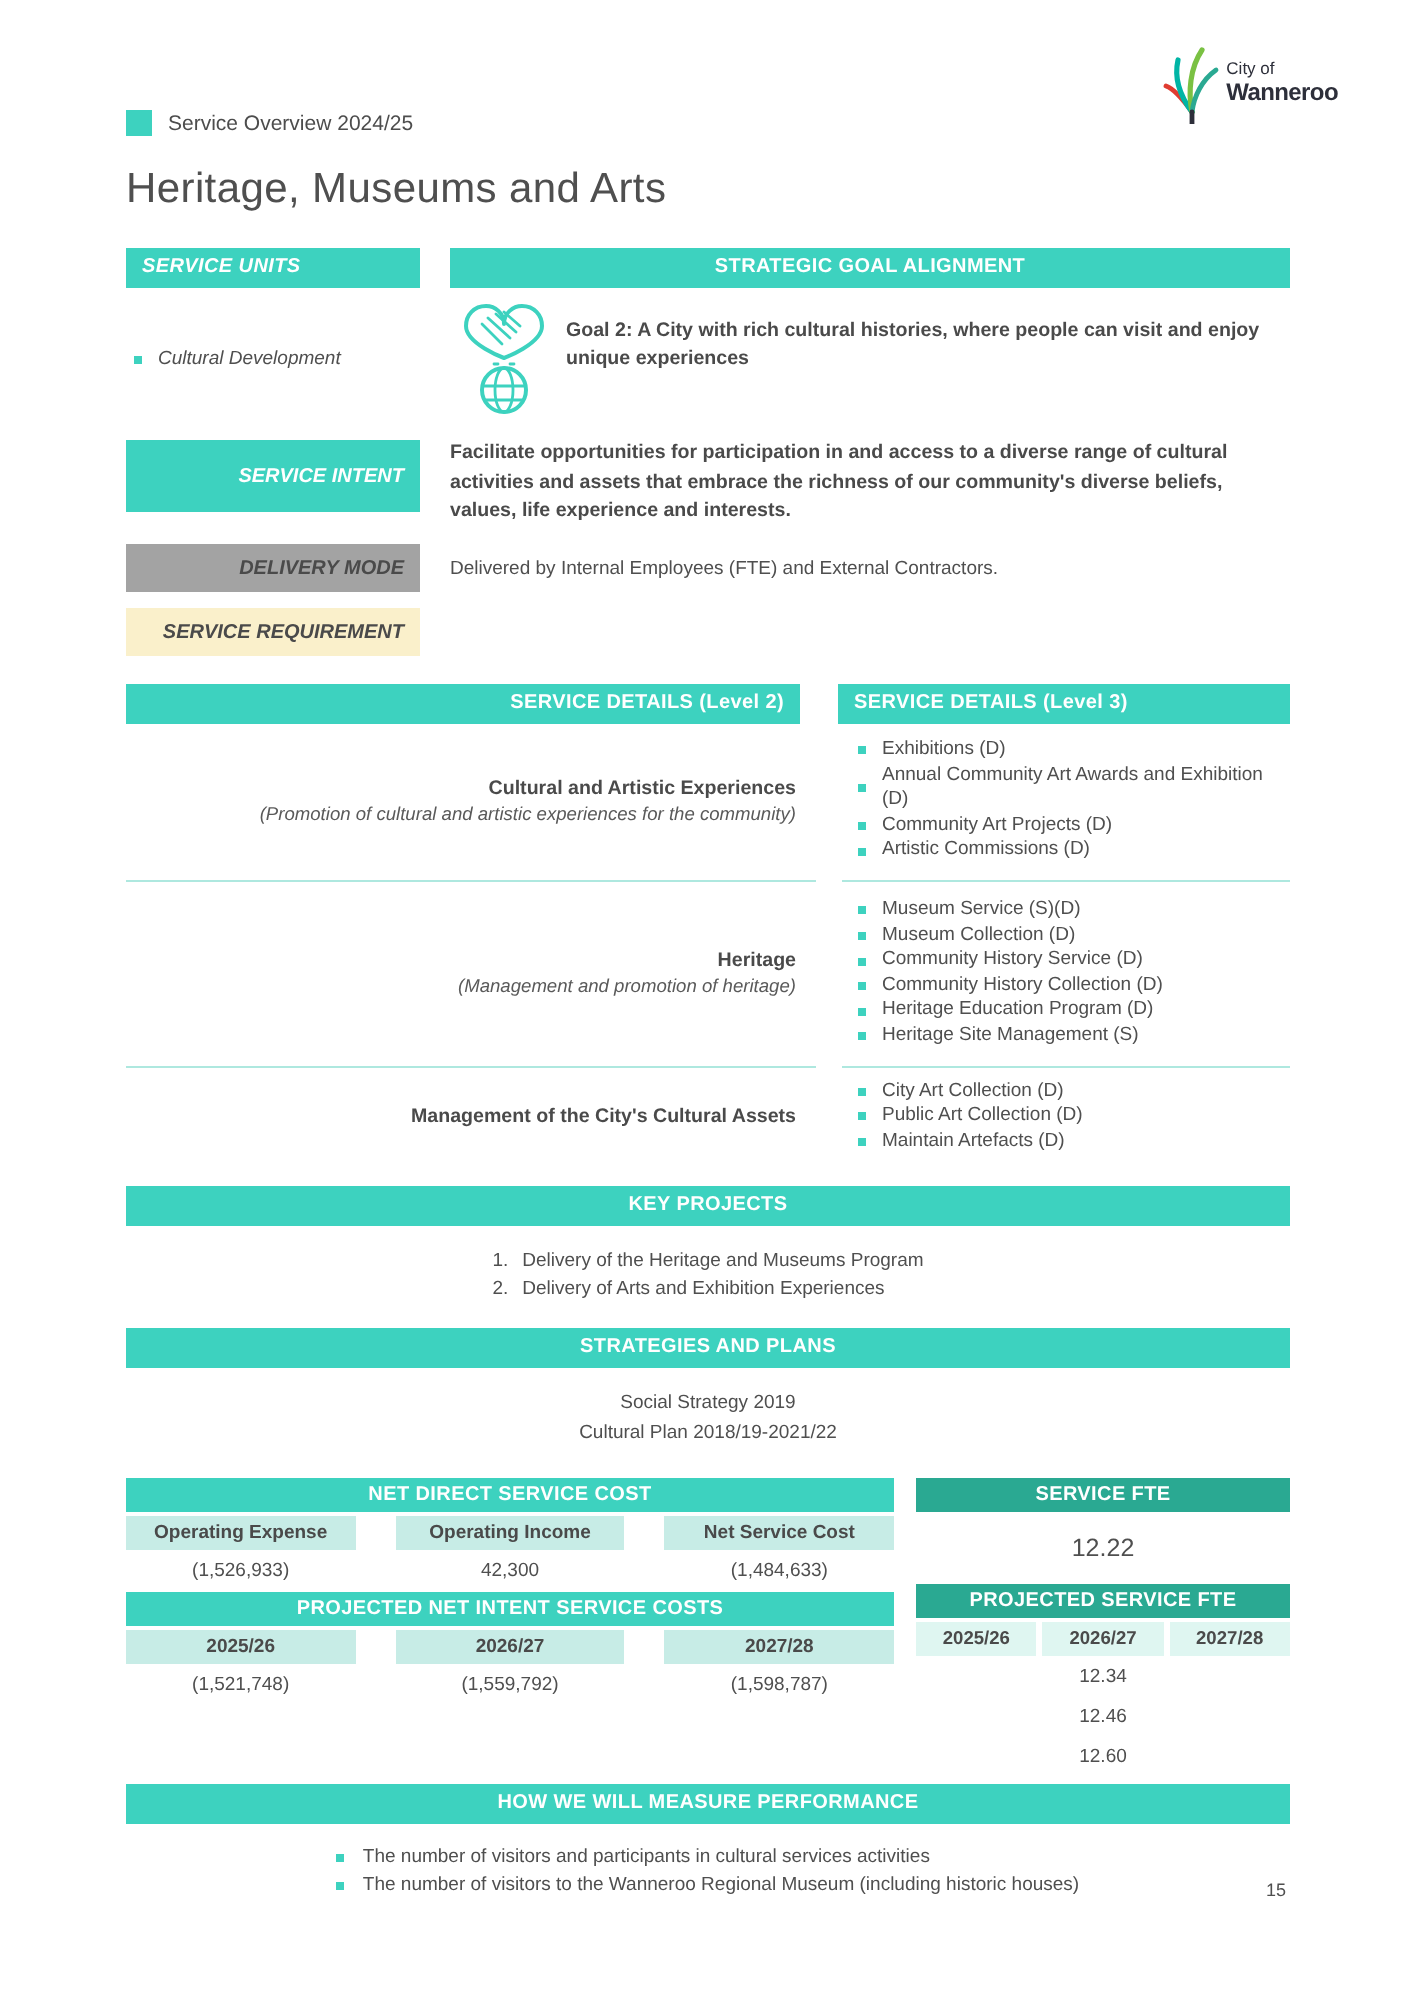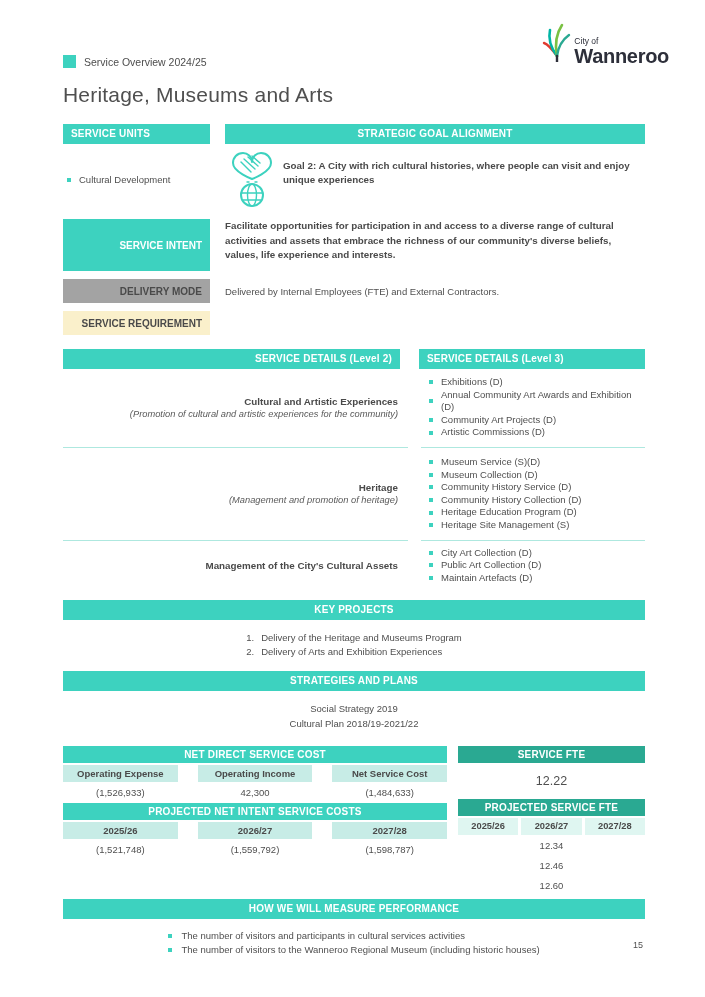--- a/index.html
+++ b/index.html
@@ -1,55 +1,55 @@
 <!DOCTYPE html>
 <html><head>
 <meta charset="utf-8">
 <style>
   html,body{margin:0;padding:0;background:#ffffff;}
   body{width:705px;height:997px;position:relative;font-family:"Liberation Sans",sans-serif;color:#4f4f4f;}
   .page{position:absolute;inset:0;overflow:hidden;}
 
   
-  .logo{position:absolute;top:22px;right:36px;display:flex;align-items:flex-end;}
+  .logo{position:absolute;top:22px;right:36px;display:flex;align-items:flex-start;}
   .logo-text{margin-left:2px;line-height:1;}
   .logo-cityof{font-size:8.5px;color:#2d2f3a;display:block;margin-top:8px;}
-  .logo-name{font-size:20px;font-weight:bold;color:#2d2f3a;letter-spacing:-0.3px;display:block;margin-top:1px;}
+  .logo-name{font-size:12px;font-weight:bold;color:#2d2f3a;letter-spacing:-0.3px;display:block;margin-top:1px;}
 
   .content{position:absolute;left:63px;top:0;width:582px;}
 
   .eyebrow{margin-top:55px;display:flex;align-items:center;gap:8px;}
   .eyebrow-square{width:13px;height:13px;background:#3dd2bf;}
   .eyebrow-text{font-size:10.5px;color:#4d4d4d;}
 
   .page-title{margin-top:15px;font-size:21px;font-weight:400;color:#4f4f4f;letter-spacing:0.2px;}
 
   
   .bar{background:#3dd2bf;color:#ffffff;font-weight:bold;font-size:10px;height:20px;line-height:20px;letter-spacing:0.2px;}
   .bar-dark{background:#2aa992;}
   .bar-left{text-align:left;padding-left:8px;}
   .bar-right{text-align:right;padding-right:8px;}
   .bar-center{text-align:center;}
 
   .row{display:flex;}
-  .colL{width:147px;flex:none;}
+  .colL{width:147px;flex:none;font-style:italic;}
   .colR{flex:1;margin-left:15px;}
 
   .top-bars{margin-top:17px;}
   .top-bars .colL{box-sizing:border-box;}
 
   .units-goal{margin-top:0;}
   .unit-item{display:flex;align-items:center;gap:8px;margin-top:30px;padding-left:4px;font-size:9.5px;}
   .sq{width:4px;height:4px;background:#3dd2bf;flex:none;}
   .goal-wrap{display:flex;align-items:flex-start;margin-top:5px;}
   .goal-icon{flex:none;width:54px;margin-right:4px;}
   .goal-text{font-size:9.8px;font-weight:bold;color:#4a4a4a;line-height:1.45;margin-top:10px;}
 
   .intent-row{margin-top:8px;}
-  .intent-box{height:52px;background:#3dd2bf;color:#fff;font-weight:bold;font-size:10px;display:flex;align-items:center;justify-content:flex-end;padding-right:8px;box-sizing:border-box;}
+  .intent-box{height:36px;background:#3dd2bf;color:#fff;font-weight:bold;font-size:10px;display:flex;align-items:center;justify-content:flex-end;padding-right:8px;box-sizing:border-box;}
   .intent-text{font-size:9.8px;font-weight:bold;color:#4a4a4a;line-height:1.5;margin-top:0;}
 
   .mode-row{margin-top:8px;align-items:stretch;}
   .label-box{height:24px;font-weight:bold;font-size:10px;color:#4a4a4a;display:flex;align-items:center;justify-content:flex-end;padding-right:8px;box-sizing:border-box;}
   .mint{background:#a3a3a3;}
   .cream{background:#faf0cb;}
   .plain-text{font-size:9.5px;display:flex;align-items:center;}
 
   
   .details-bars{margin-top:14px;}

